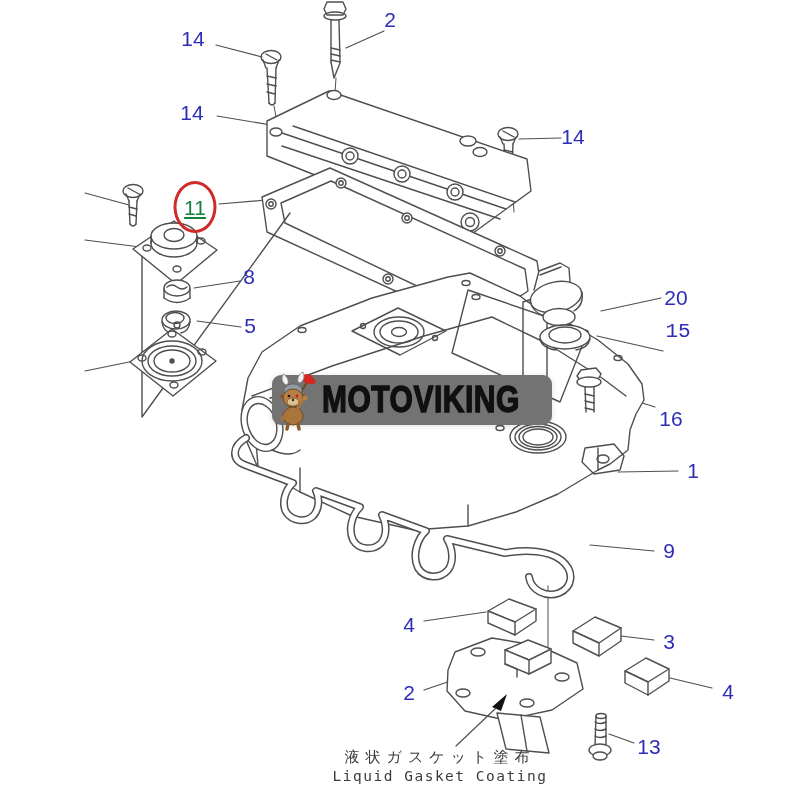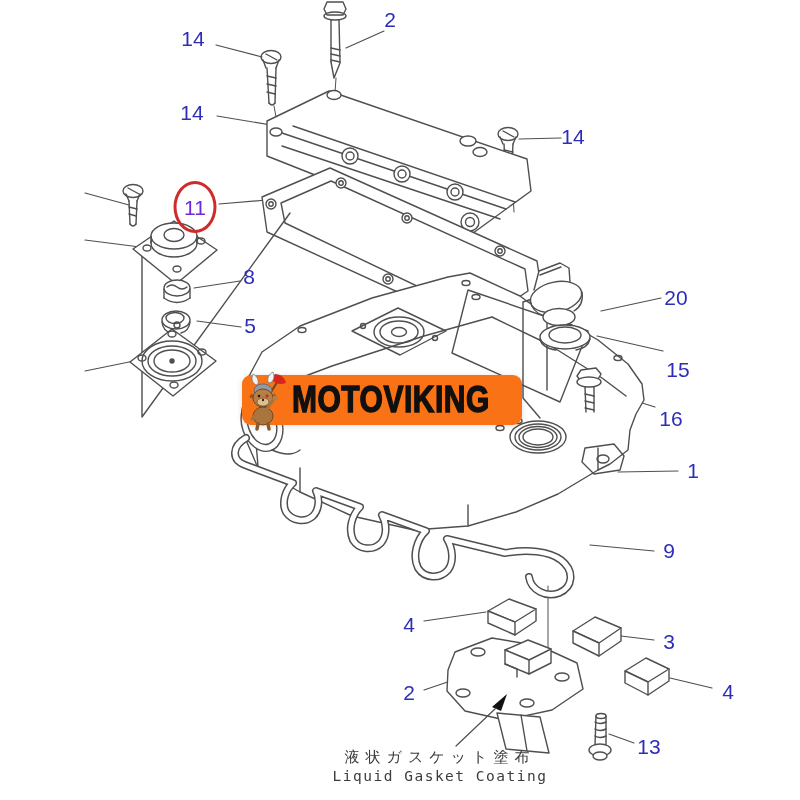--- a/index.html
+++ b/index.html
@@ -6,22 +6,22 @@
   #stage{position:relative;width:800px;height:800px;background:#ffffff;overflow:hidden;
          font-family:"Liberation Sans",sans-serif;}
   #art{position:absolute;left:0;top:0;z-index:1;}
   
   #label-layer{position:absolute;left:0;top:0;width:792px;height:800px;z-index:10;pointer-events:none;}
   .part-label{position:absolute;transform:translate(-50%,-50%);
       font-size:21px;line-height:1;color:#2d2db8;letter-spacing:0;}
   .part-label.circled{width:37px;height:46px;border:3.5px solid #cf2b2b;border-radius:50%;
       display:flex;align-items:center;justify-content:center;}
   
-  #watermark{position:absolute;left:242px;top:375px;width:280px;height:50px;z-index:5;
-      background:#f97316;border-radius:9px;box-shadow:0 1px 6px rgba(0,0,0,.13);}
+  #watermark{position:absolute;left:272px;top:375px;width:280px;height:50px;z-index:5;
+      background:#737373;border-radius:9px;box-shadow:0 1px 6px rgba(0,0,0,.13);}
   #brand-text{position:absolute;left:50px;top:0;height:50px;line-height:50px;
       font-weight:bold;font-size:30px;color:#101010;letter-spacing:.5px;
       transform:scaleY(1.22);transform-origin:center;
       -webkit-text-stroke:1.1px #101010;}
   #mascot{position:absolute;left:6px;top:-4px;}
   
   .caption{position:absolute;left:440px;transform:translateX(-50%);z-index:4;
       color:#3c3c3c;white-space:nowrap;}
   #caption-jp{top:748px;font-size:15px;letter-spacing:6px;font-family:"DejaVu Sans",sans-serif;}
   #caption-en{top:768px;font-size:14.5px;letter-spacing:1.5px;font-family:"DejaVu Sans Mono",monospace;}
@@ -316,25 +316,25 @@
   </div>
 
   <div id="caption-jp" class="caption">液状ガスケット塗布</div>
   <div id="caption-en" class="caption">Liquid Gasket Coating</div>
 
   <div id="label-layer">
       <div class="part-label" style="left: 193px; top: 38px; color: rgb(45, 45, 184);">14</div>
       <div class="part-label" style="left: 390px; top: 19px; color: rgb(45, 45, 184);">2</div>
       <div class="part-label" style="left: 192px; top: 112px; color: rgb(45, 45, 184);">14</div>
       <div class="part-label" style="left: 573px; top: 136px; color: rgb(45, 45, 184);">14</div>
-      <div class="part-label circled" style="left: 195px; top: 207px; color: #6d28d9; border-color: rgb(207, 43, 43);">11</div>
+      <div class="part-label circled" style="left: 195px; top: 207px; color: #15803d; border-color: rgb(207, 43, 43); text-decoration: underline;">11</div>
       <div class="part-label" style="left: 249px; top: 276px; color: rgb(45, 45, 184);">8</div>
       <div class="part-label" style="left: 676px; top: 297px; color: rgb(45, 45, 184);">20</div>
       <div class="part-label" style="left: 250px; top: 325px; color: rgb(45, 45, 184);">5</div>
-      <div class="part-label" style="left: 678px; top: 369px; color: rgb(45, 45, 184);">15</div>
+      <div class="part-label" style="left: 678px; top: 331px; color: rgb(45, 45, 184); font-family: Liberation Mono, monospace;">15</div>
       <div class="part-label" style="left: 671px; top: 418px; color: rgb(45, 45, 184);">16</div>
       <div class="part-label" style="left: 693px; top: 470px; color: rgb(45, 45, 184);">1</div>
       <div class="part-label" style="left: 669px; top: 550px; color: rgb(45, 45, 184);">9</div>
       <div class="part-label" style="left: 409px; top: 624px; color: rgb(45, 45, 184);">4</div>
       <div class="part-label" style="left: 669px; top: 641px; color: rgb(45, 45, 184);">3</div>
       <div class="part-label" style="left: 728px; top: 691px; color: rgb(45, 45, 184);">4</div>
       <div class="part-label" style="left: 409px; top: 692px; color: rgb(45, 45, 184);">2</div>
       <div class="part-label" style="left: 649px; top: 746px; color: rgb(45, 45, 184);">13</div>
     </div>
 </div>

